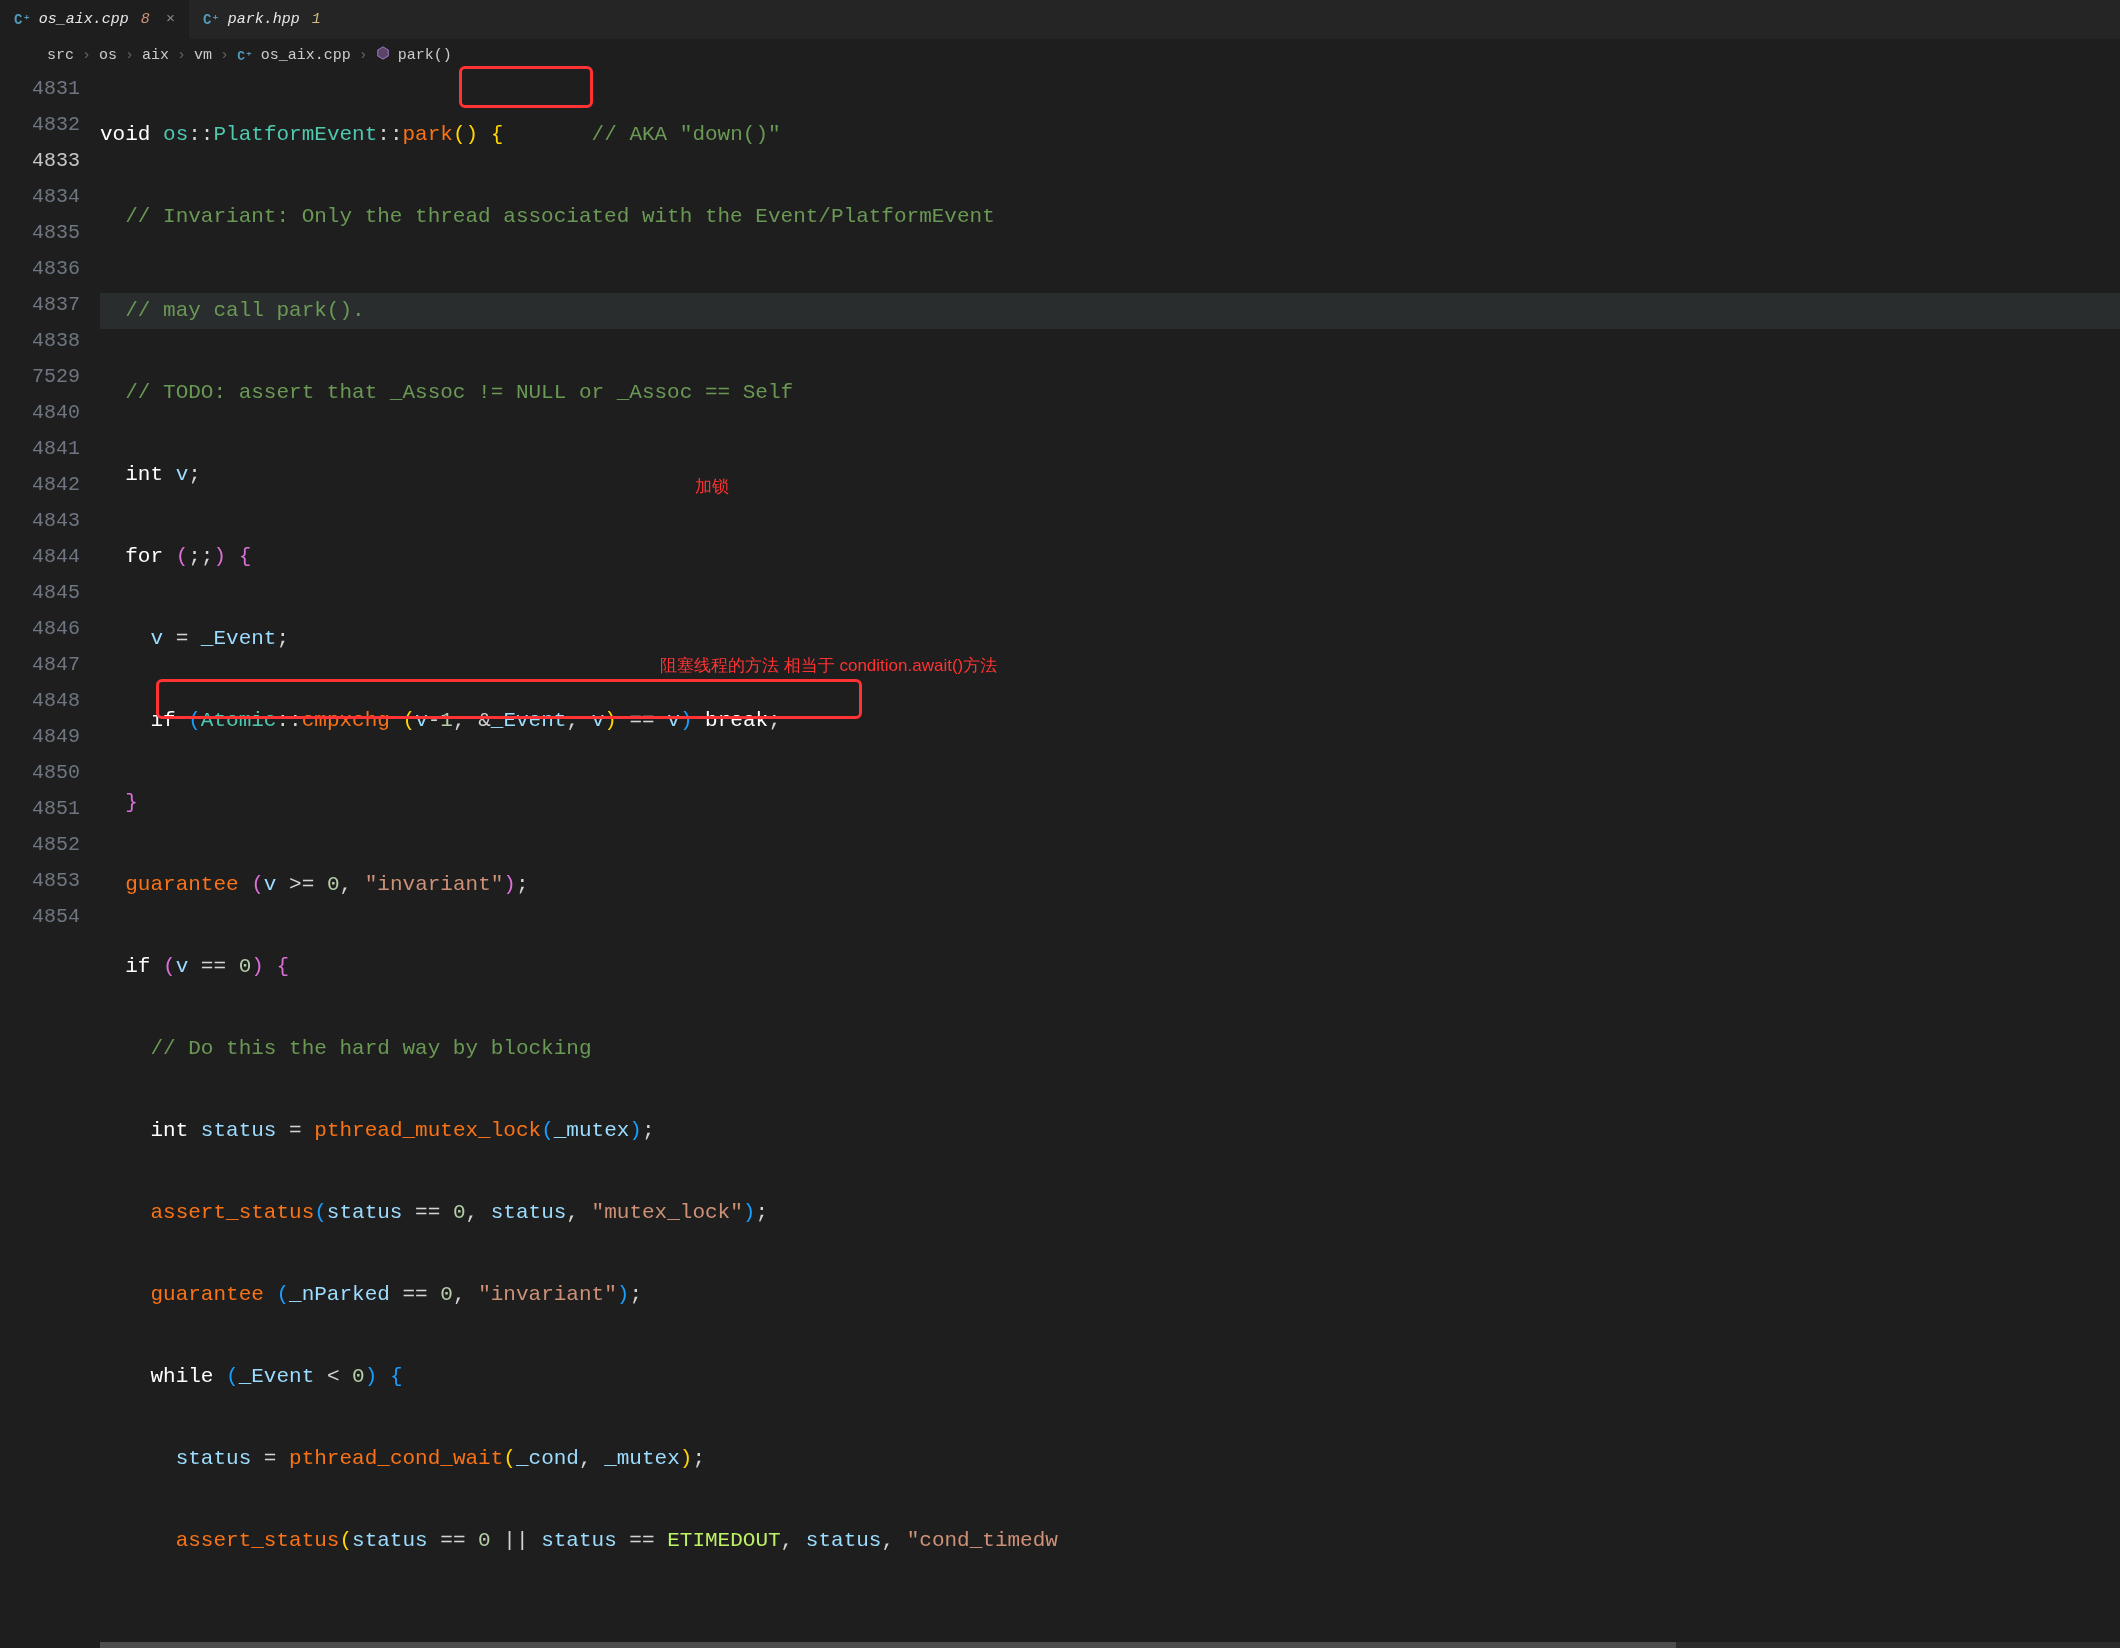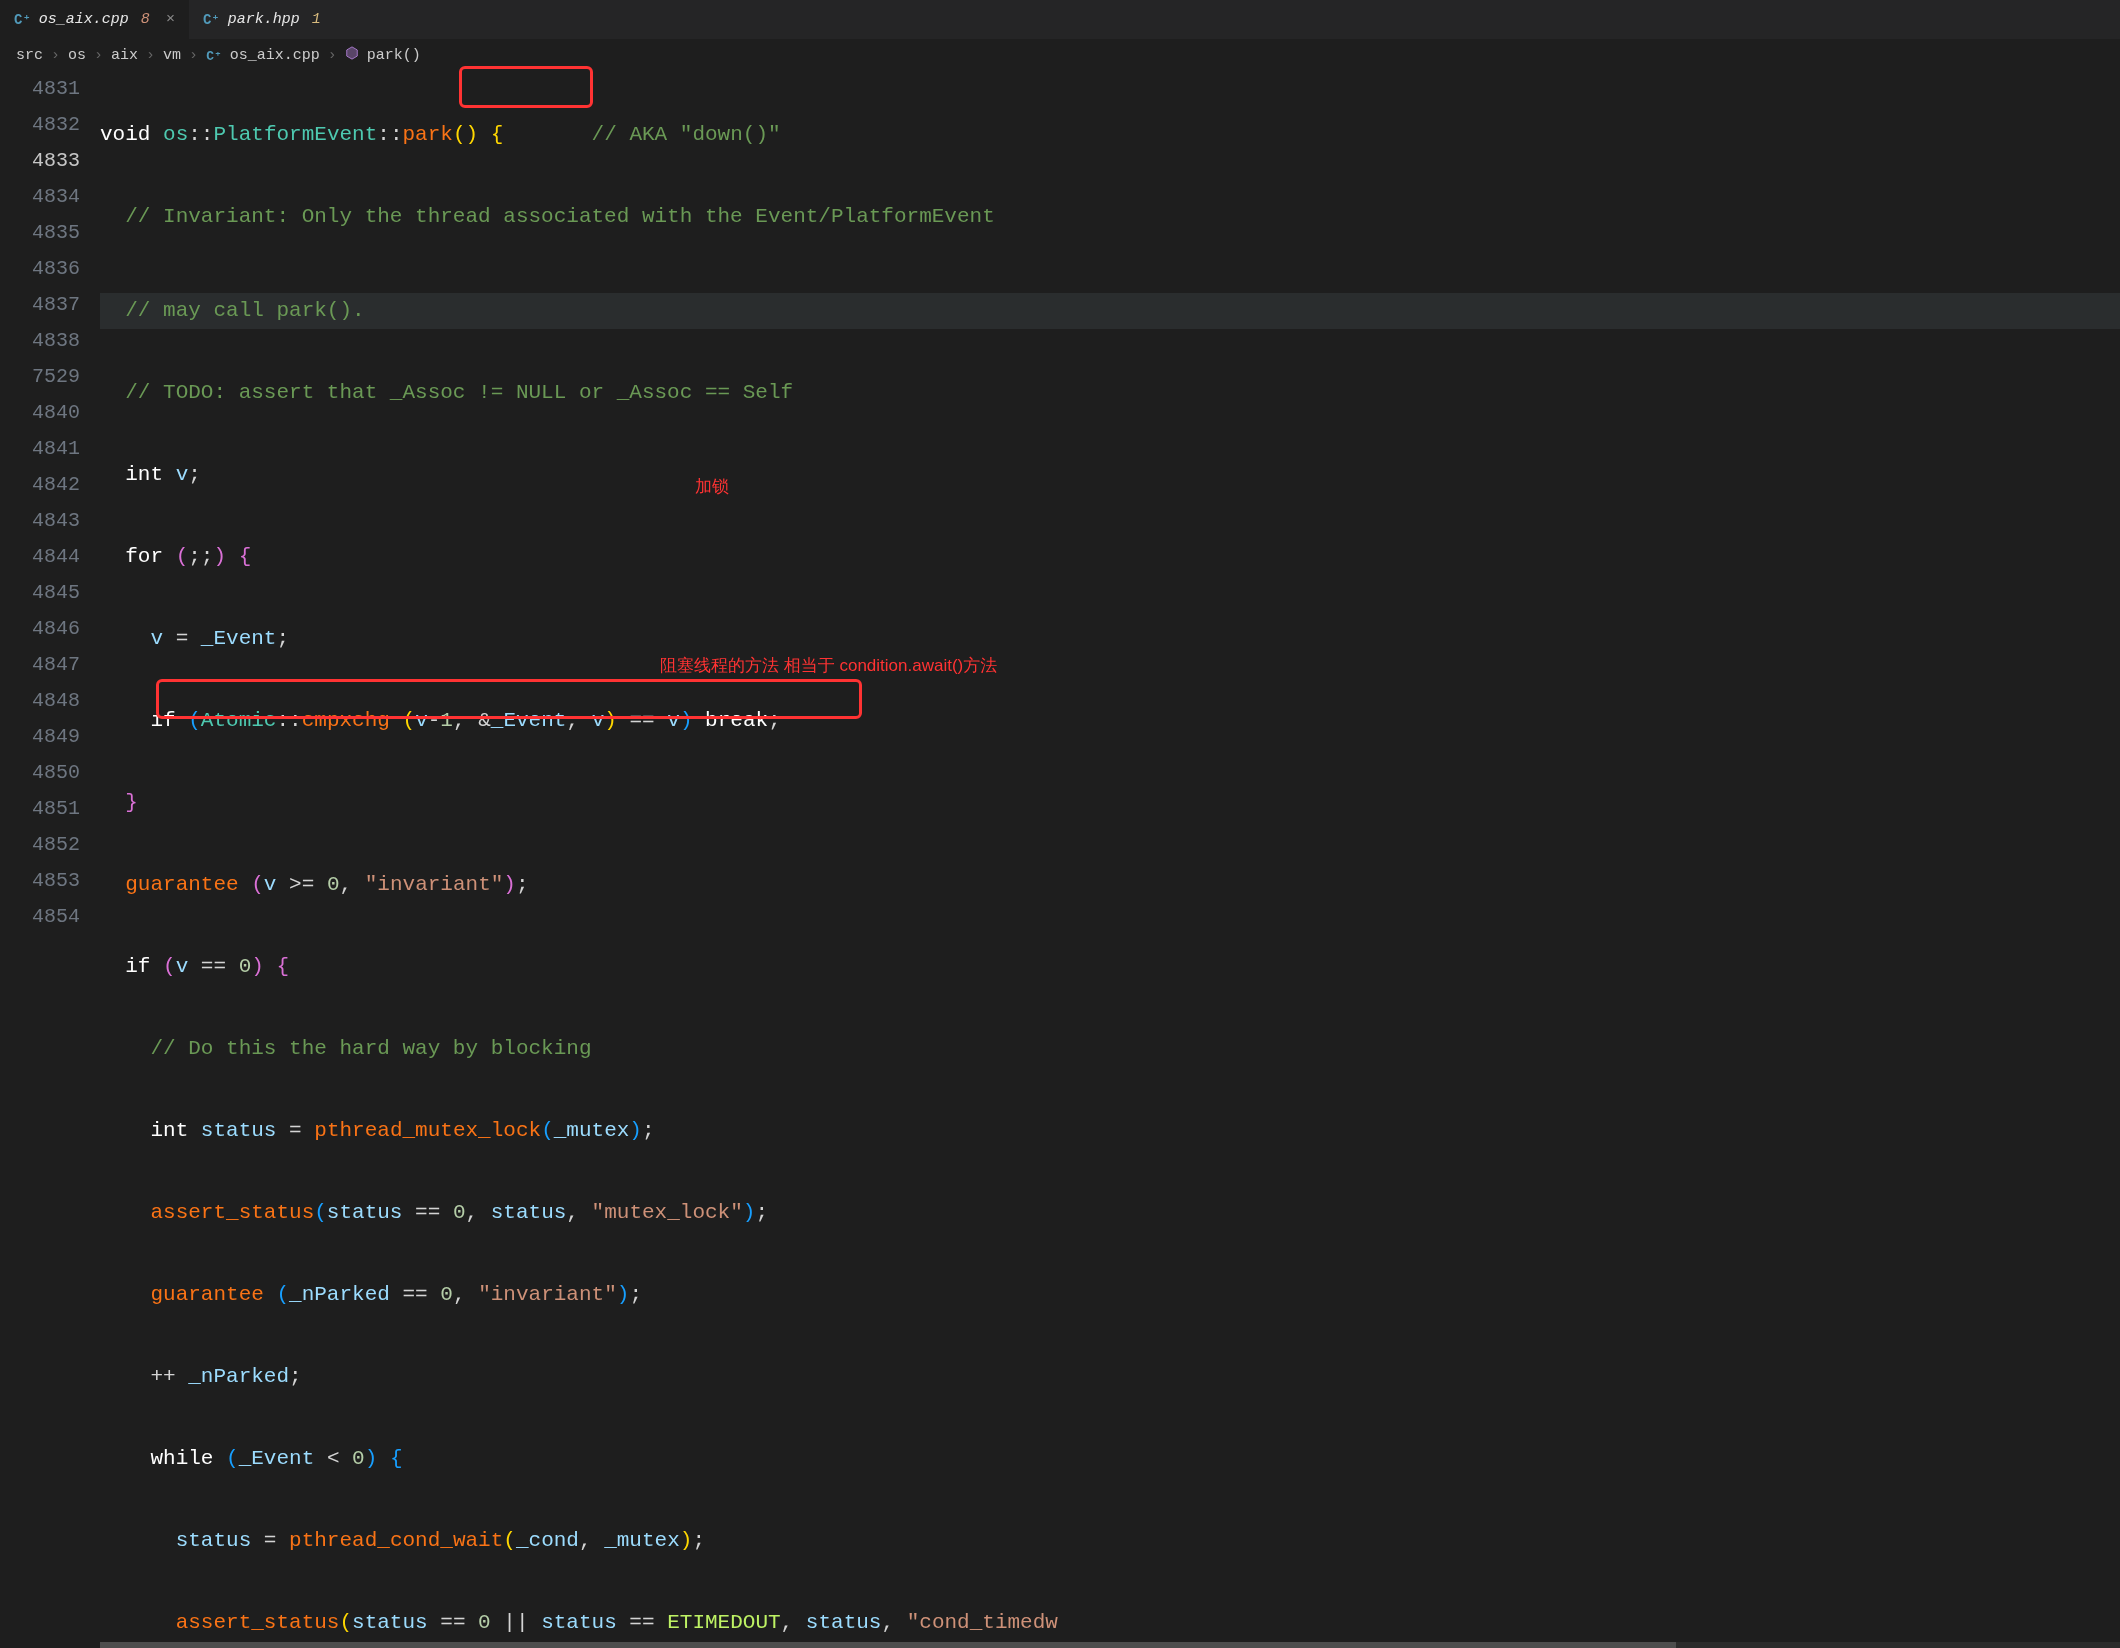--- a/index.html
+++ b/index.html
@@ -39,20 +39,21 @@
     .tab-close { color: #888; margin-left: 8px; }
     .breadcrumbs {
       display: flex;
       align-items: center;
       padding: 6px 16px;
       font-size: 15px;
       color: #a0a0a0;
       gap: 8px;
       background: #1e1e1e;
       border-bottom: 0px solid #333;
+      margin-left: 31px;
     }
     .breadcrumbs .sep { color: #666; }
     .breadcrumb-item { color: #cccccc; }
     .bc-icon-cpp { color: #519aba; font-weight: bold; font-size: 13px; }
     .bc-icon-method { color: #b180d7; }
     .editor {
       display: flex;
       background: #1e1e1e;
     }
     .gutter {
@@ -193,21 +194,20 @@
     <div class="code-line"><span>  </span><span class="tk-keyword">for</span><span> </span><span class="tk-paren">(</span><span>;;</span><span class="tk-paren">)</span><span> </span><span class="tk-paren">{</span></div>
     <div class="code-line"><span>    </span><span class="tk-var">v</span><span> = </span><span class="tk-var">_Event</span><span>;</span></div>
     <div class="code-line"><span>    </span><span class="tk-keyword">if</span><span> </span><span class="tk-paren2">(</span><span class="tk-class">Atomic</span><span>::</span><span class="tk-func">cmpxchg</span><span> </span><span class="tk-paren3">(</span><span class="tk-var">v</span><span>-</span><span class="tk-number">1</span><span>, &amp;</span><span class="tk-var">_Event</span><span>, </span><span class="tk-var">v</span><span class="tk-paren3">)</span><span> == </span><span class="tk-var">v</span><span class="tk-paren2">)</span><span> </span><span class="tk-keyword">break</span><span>;</span></div>
     <div class="code-line"><span>  </span><span class="tk-paren">}</span></div>
     <div class="code-line"><span>  </span><span class="tk-func">guarantee</span><span> </span><span class="tk-paren">(</span><span class="tk-var">v</span><span> &gt;= </span><span class="tk-number">0</span><span>, </span><span class="tk-string">"invariant"</span><span class="tk-paren">)</span><span>;</span></div>
     <div class="code-line"><span>  </span><span class="tk-keyword">if</span><span> </span><span class="tk-paren">(</span><span class="tk-var">v</span><span> == </span><span class="tk-number">0</span><span class="tk-paren">)</span><span> </span><span class="tk-paren">{</span></div>
     <div class="code-line"><span>    </span><span class="tk-comment">// Do this the hard way by blocking</span></div>
     <div class="code-line"><span>    </span><span class="tk-keyword">int</span><span> </span><span class="tk-var">status</span><span> = </span><span class="tk-func">pthread_mutex_lock</span><span class="tk-paren2">(</span><span class="tk-var">_mutex</span><span class="tk-paren2">)</span><span>;</span></div>
     <div class="code-line"><span>    </span><span class="tk-func">assert_status</span><span class="tk-paren2">(</span><span class="tk-var">status</span><span> == </span><span class="tk-number">0</span><span>, </span><span class="tk-var">status</span><span>, </span><span class="tk-string">"mutex_lock"</span><span class="tk-paren2">)</span><span>;</span></div>
     <div class="code-line"><span>    </span><span class="tk-func">guarantee</span><span> </span><span class="tk-paren2">(</span><span class="tk-var">_nParked</span><span> == </span><span class="tk-number">0</span><span>, </span><span class="tk-string">"invariant"</span><span class="tk-paren2">)</span><span>;</span></div>
-    <div class="code-line"><span>    ++ </span><span class="tk-var">_nParked</span><span>;</span></div>
     <div class="code-line"><span>    </span><span class="tk-keyword">while</span><span> </span><span class="tk-paren2">(</span><span class="tk-var">_Event</span><span> &lt; </span><span class="tk-number">0</span><span class="tk-paren2">)</span><span> </span><span class="tk-paren2">{</span></div>
     <div class="code-line"><span>      </span><span class="tk-var">status</span><span> = </span><span class="tk-func">pthread_cond_wait</span><span class="tk-paren3">(</span><span class="tk-var">_cond</span><span>, </span><span class="tk-var">_mutex</span><span class="tk-paren3">)</span><span>;</span></div>
     <div class="code-line"><span>      </span><span class="tk-func">assert_status</span><span class="tk-paren3">(</span><span class="tk-var">status</span><span> == </span><span class="tk-number">0</span><span> || </span><span class="tk-var">status</span><span> == </span><span class="tk-const">ETIMEDOUT</span><span>, </span><span class="tk-var">status</span><span>, </span><span class="tk-string">"cond_timedw</span></div>
     
     
     
     
     
 
     <div class="red-box" style="left:359px; top:-5px; width:134px; height:42px;"></div>

